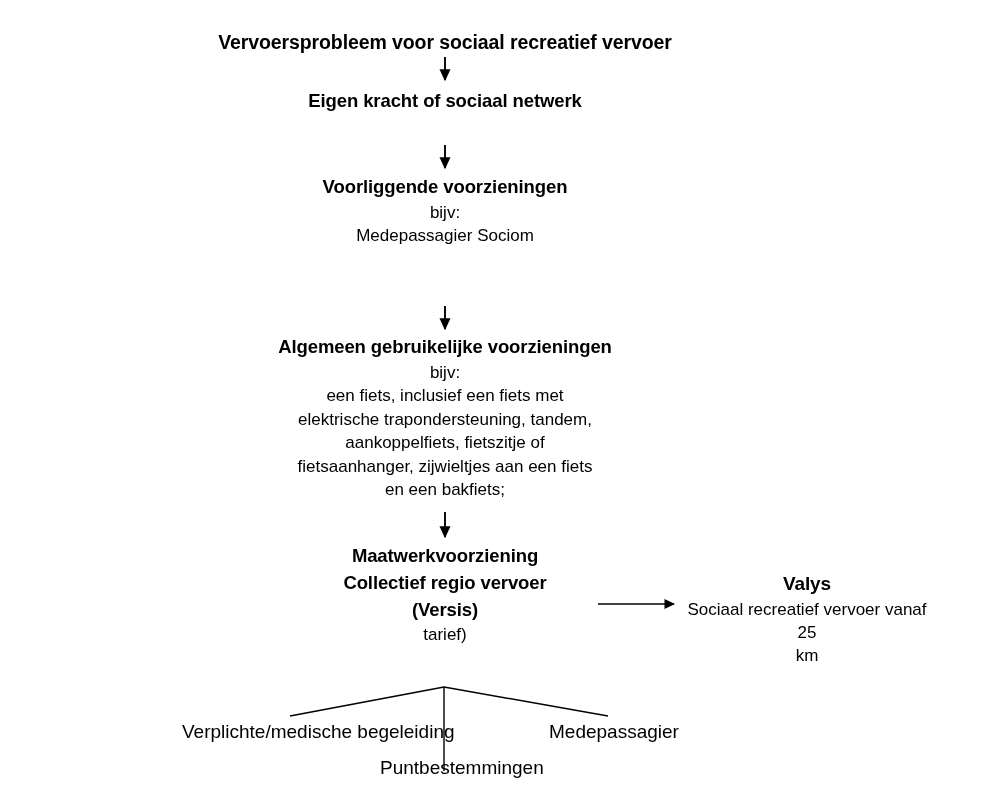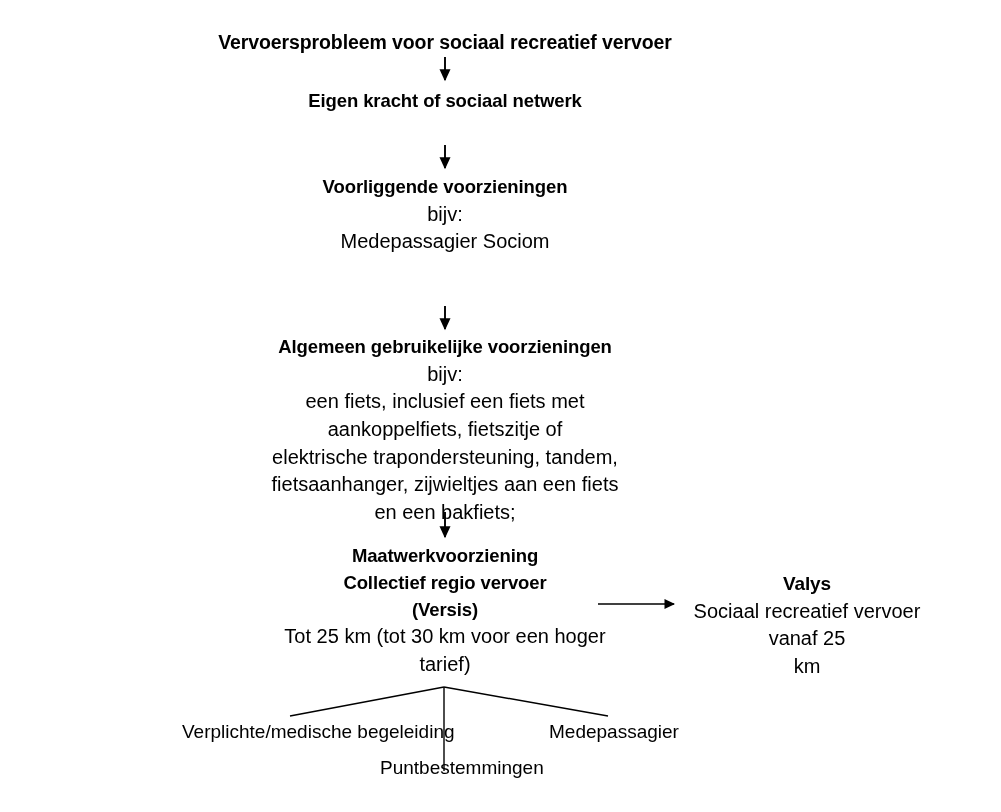--- a/index.html
+++ b/index.html
@@ -25,21 +25,21 @@
     line-height: 1.28;
   }
   .node .title {
     font-weight: bold;
     font-size: 18.5px;
     line-height: 1.45;
     letter-spacing: -0.1px;
   }
   .node .sub {
     font-weight: normal;
-    font-size: 20px;
+    font-size: 17px;
     line-height: 1.38;
   }
   
   #node-top {
     left: 140px;
     top: 28px;
     width: 610px;
   }
   #node-top .title { font-size: 19.5px; }
 
@@ -140,31 +140,30 @@
   <div class="node" id="node-voorliggende">
     <div class="title">Voorliggende voorzieningen</div>
     <div class="sub">bijv:</div>
     <div class="sub">Medepassagier Sociom</div>
   </div>
 
   <div class="node" id="node-algemeen">
     <div class="title">Algemeen gebruikelijke voorzieningen</div>
     <div class="sub">bijv:</div>
     <div class="sub">een fiets, inclusief een fiets met</div>
+    <div class="sub">elektrische trapondersteuning, tandem,</div>
     <div class="sub">aankoppelfiets, fietszitje of</div>
-    <div class="sub">elektrische trapondersteuning, tandem,</div>
     <div class="sub">fietsaanhanger, zijwieltjes aan een fiets</div>
     <div class="sub">en een bakfiets;</div>
   </div>
 
   <div class="node" id="node-maatwerk">
     <div class="title">Maatwerkvoorziening</div>
     <div class="title">Collectief regio vervoer</div>
     <div class="title">(Versis)</div>
-    <div class="sub">Tot 25 km (tot 30 km voor een hoger</div>
     <div class="sub">tarief)</div>
   </div>
 
   <div class="node" id="node-valys">
     <div class="title">Valys</div>
     <div class="sub">Sociaal recreatief vervoer vanaf 25</div>
     <div class="sub">km</div>
   </div>
 
   <div class="leaf" id="leaf-verplichte">Verplichte/medische begeleiding</div>

